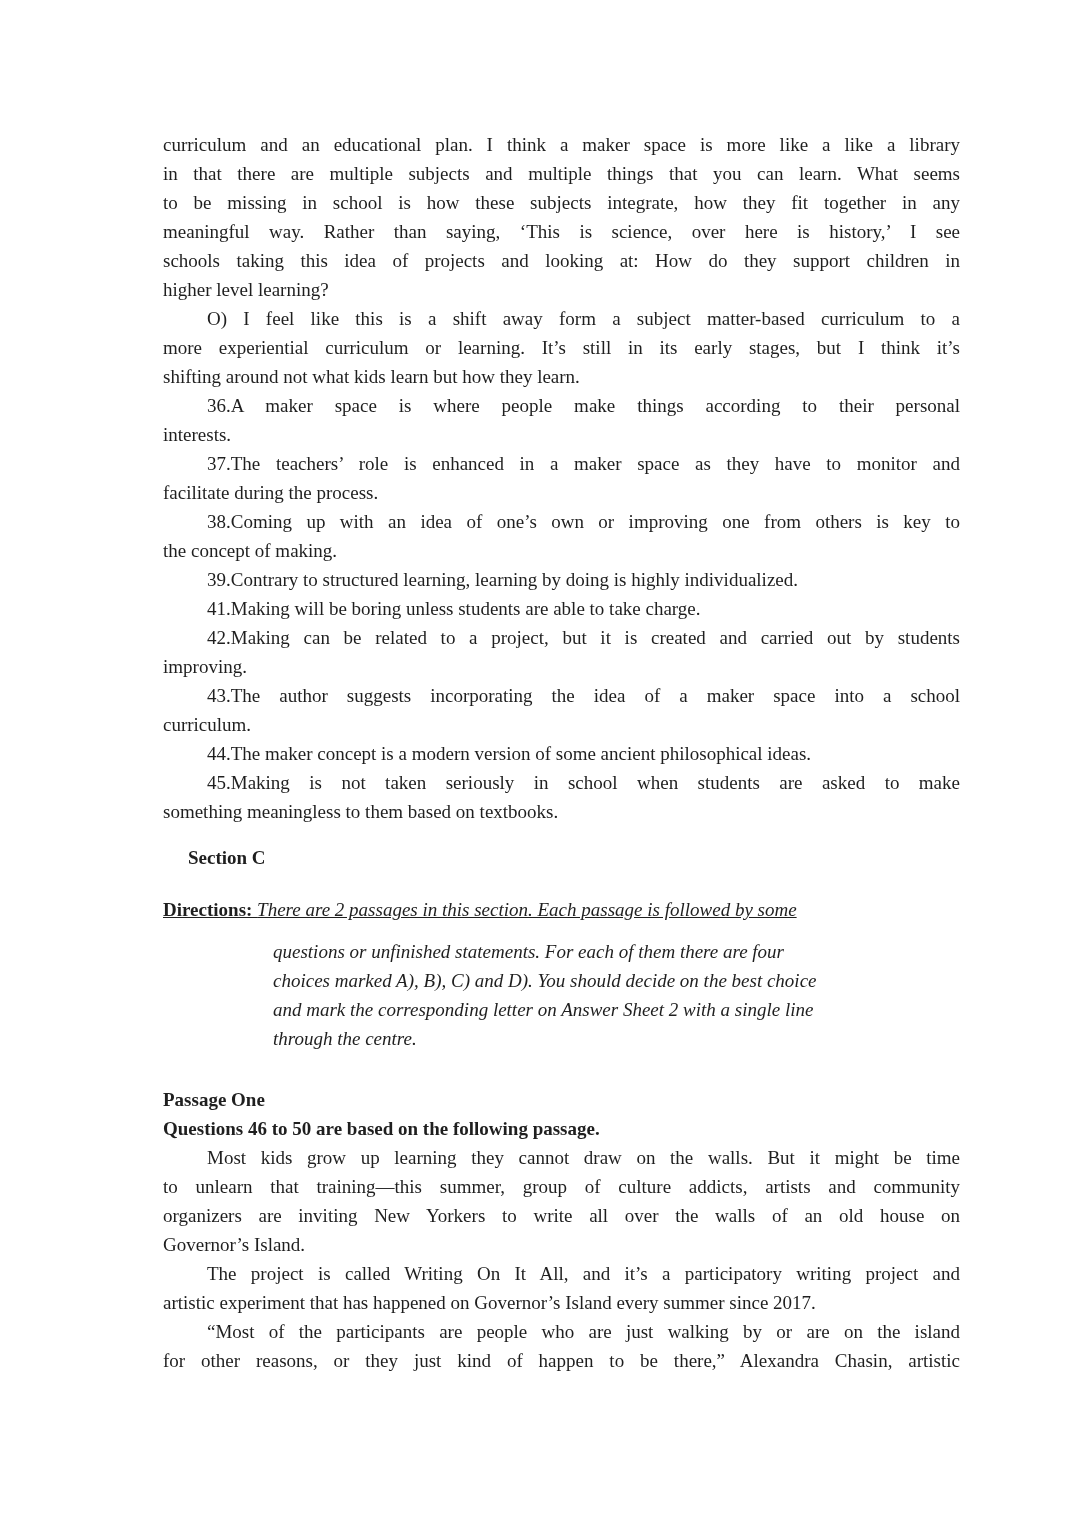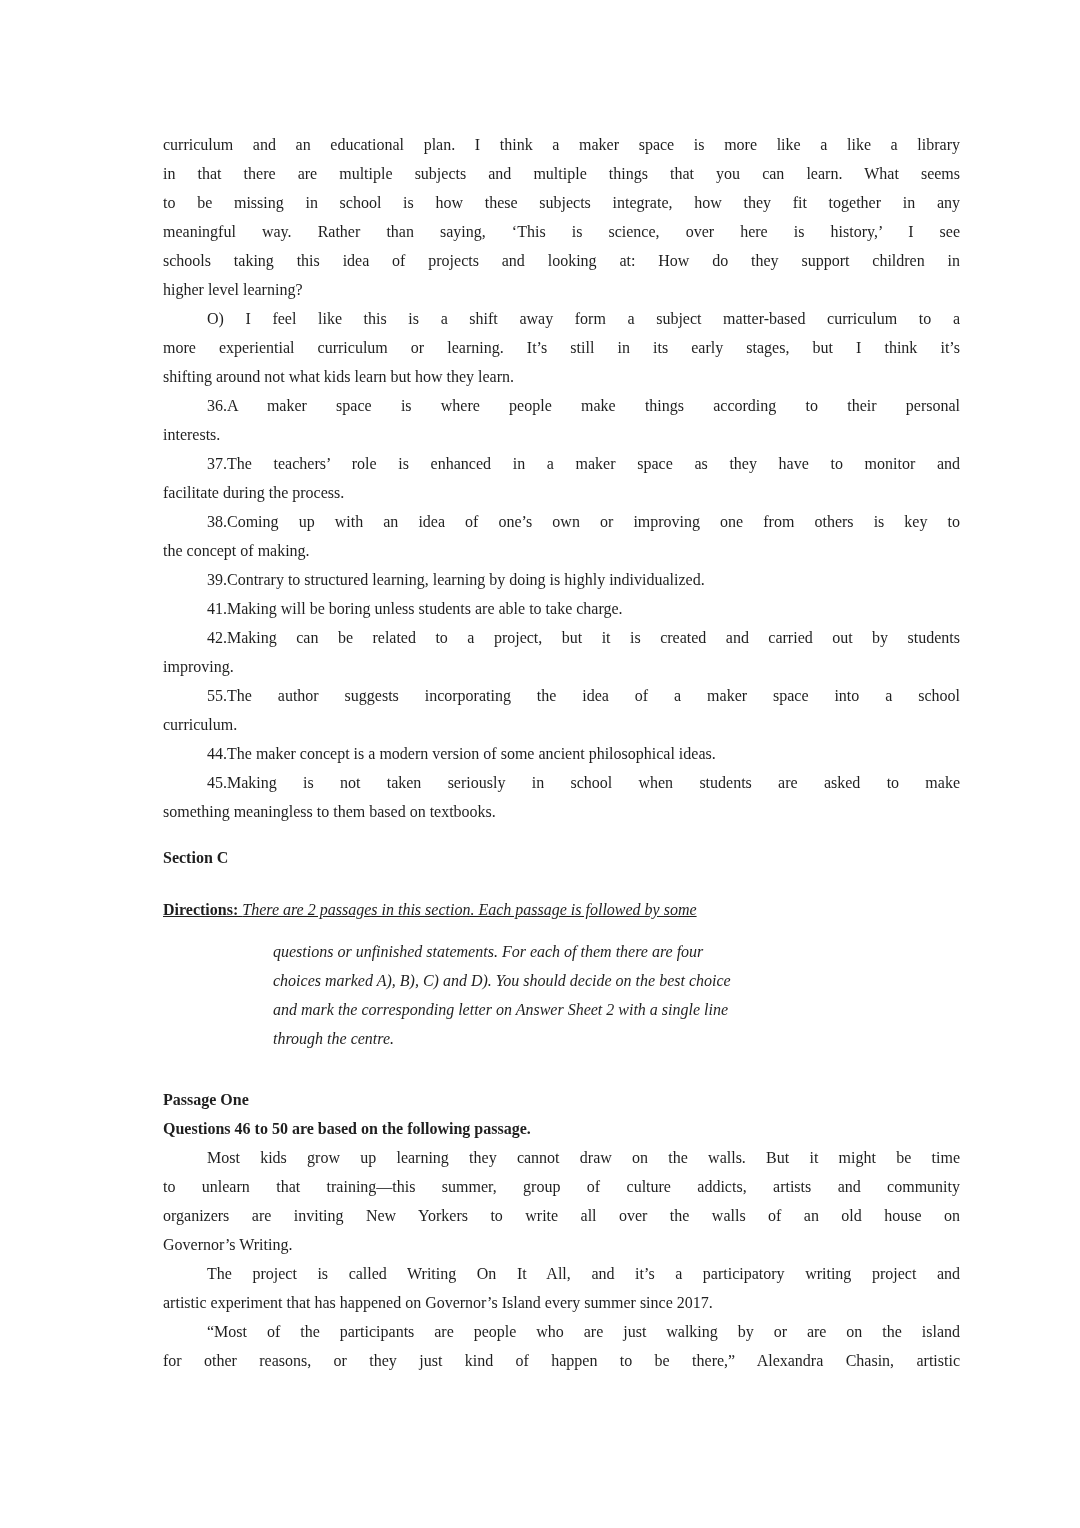--- a/index.html
+++ b/index.html
@@ -11,21 +11,21 @@
   }
   .page {
     position: relative;
     width: 1080px;
     height: 1528px;
     background: #ffffff;
     overflow: hidden;
   }
   .content {
     padding: 130px 120px 0 163px;
-    font-size: 16px;
+    font-size: 19px;
     color: #1f1f1f;
     -webkit-font-smoothing: antialiased;
   }
   .block { margin: 0; }
   .line {
     line-height: 29px;
     min-height: 29px;
     white-space: normal;
   }
   
@@ -72,51 +72,51 @@
         <div class="line ind1"><span>39.Contrary to structured learning, learning by doing is highly individualized.</span></div>
       </div>
       <div class="block">
         <div class="line ind1"><span>41.Making will be boring unless students are able to take charge.</span></div>
       </div>
       <div class="block">
         <div class="line jf ind1"><span>42.Making can be related to a project, but it is created and carried out by students</span></div>
         <div class="line"><span>improving.</span></div>
       </div>
       <div class="block">
-        <div class="line jf ind1"><span>55.The author suggests incorporating the idea of a maker space into a school</span></div>
+        <div class="line jf ind1"><span>43.The author suggests incorporating the idea of a maker space into a school</span></div>
         <div class="line"><span>curriculum.</span></div>
       </div>
       <div class="block">
         <div class="line ind1"><span>44.The maker concept is a modern version of some ancient philosophical ideas.</span></div>
       </div>
       <div class="block">
         <div class="line jf ind1"><span>45.Making is not taken seriously in school when students are asked to make</span></div>
         <div class="line"><span>something meaningless to them based on textbooks.</span></div>
       </div>
-      <div class="block" style="margin-top: 17px;">
+      <div class="block" style="margin-top: 17px; margin-left: 25px;">
         <div class="line"><span class="b">Section C</span></div>
       </div>
       <div class="block" style="margin-top: 23px; text-decoration: underline;">
         <div class="line"><span class="b">Directions: </span><span class="i">There are 2 passages in this section. Each passage is followed by some</span></div>
       </div>
       <div class="block" style="margin-top: 13px;">
         <div class="line ind2"><span class="i">questions or unfinished statements. For each of them there are four</span></div>
         <div class="line ind2"><span class="i">choices marked A), B), C) and D). You should decide on the best choice</span></div>
         <div class="line ind2"><span class="i">and mark the corresponding letter on Answer Sheet 2 with a single line</span></div>
         <div class="line ind2"><span class="i">through the centre.</span></div>
       </div>
       <div class="block" style="margin-top: 32px;">
         <div class="line"><span class="b">Passage One</span></div>
         <div class="line"><span class="b">Questions 46 to 50 are based on the following passage.</span></div>
       </div>
       <div class="block">
         <div class="line jf ind1"><span>Most kids grow up learning they cannot draw on the walls. But it might be time</span></div>
         <div class="line jf"><span>to unlearn that training—this summer, group of culture addicts, artists and community</span></div>
         <div class="line jf"><span>organizers are inviting New Yorkers to write all over the walls of an old house on</span></div>
-        <div class="line"><span>Governor’s Writing.</span></div>
+        <div class="line"><span>Governor’s Island.</span></div>
       </div>
       <div class="block">
         <div class="line jf ind1"><span>The project is called Writing On It All, and it’s a participatory writing project and</span></div>
         <div class="line"><span>artistic experiment that has happened on Governor’s Island every summer since 2017.</span></div>
       </div>
       <div class="block">
         <div class="line jf ind1"><span>“Most of the participants are people who are just walking by or are on the island</span></div>
         <div class="line jf"><span>for other reasons, or they just kind of happen to be there,” Alexandra Chasin, artistic</span></div>
       </div>
     </div>

